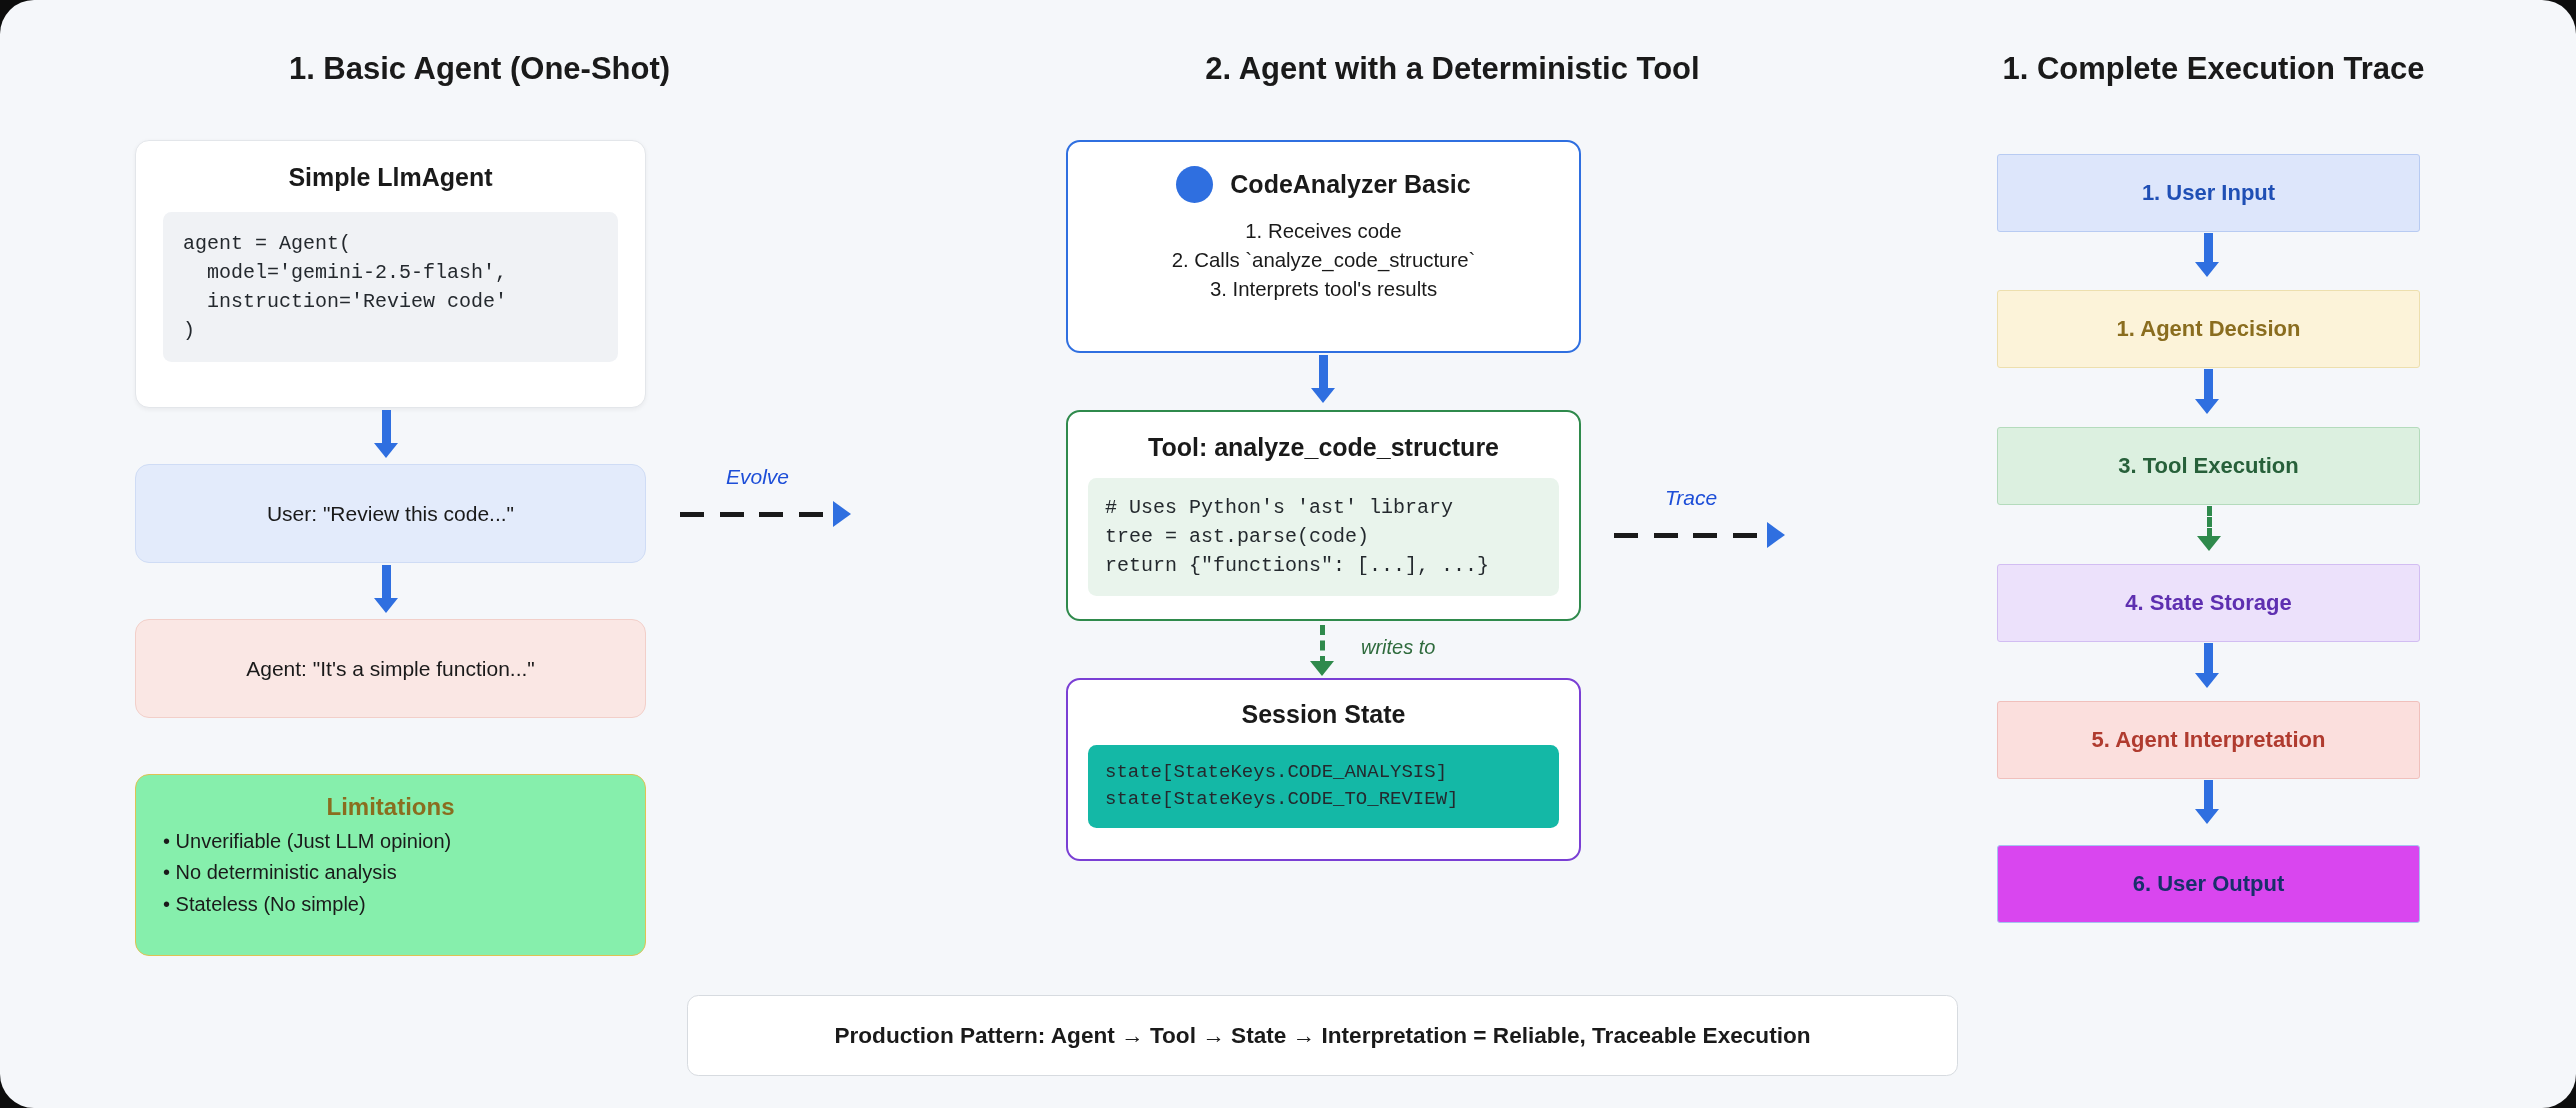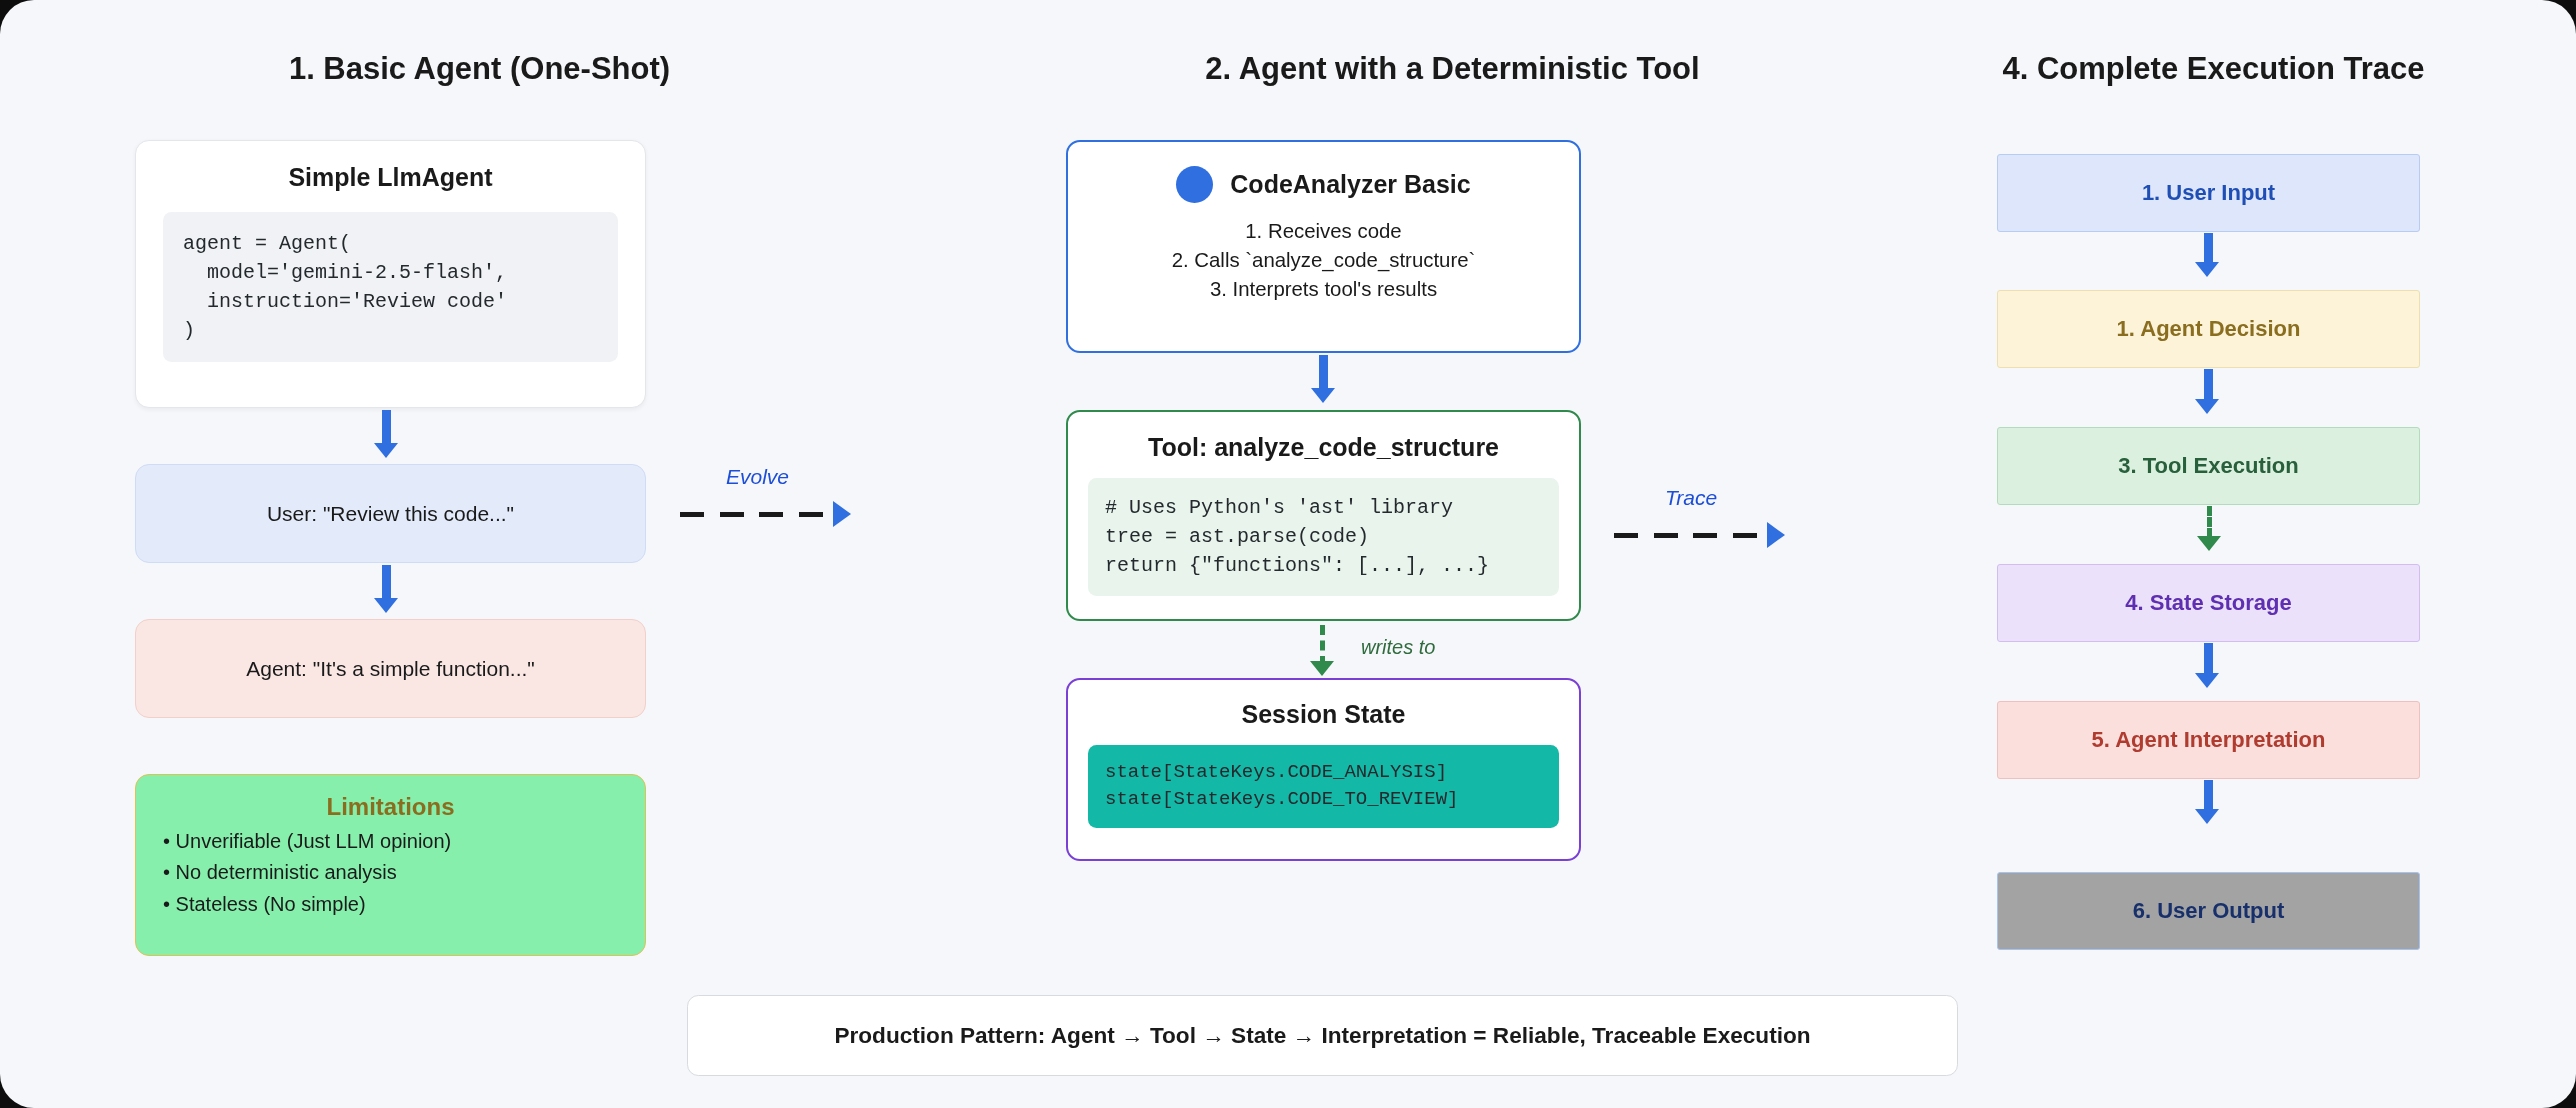--- a/index.html
+++ b/index.html
@@ -175,21 +175,21 @@
     white-space: nowrap;
   }
 </style>
 </head>
 <body>
 
 <div id="canvas">
 
   <div class="col-title" style="left:127px; top:51px; width:705px;">1. Basic Agent (One-Shot)</div>
   <div class="col-title" style="left:973px; top:51px; width:959px;">2. Agent with a Deterministic Tool</div>
-  <div class="col-title" style="left:1889px; top:51px; width:649px;">4. Complete Execution Trace</div>
+  <div class="col-title" style="left:1889px; top:51px; width:649px;">1. Complete Execution Trace</div>
 
   <div class="box card-white" style="left:135px; top:140px; width:511px; height:268px;">
     <div class="card-title" style="margin-top:22px;">Simple LlmAgent</div>
     <div class="code-block" style="margin:20px 27px 0 27px; background:#f0f2f5; padding:17px 20px;">agent = Agent(
   model='gemini-2.5-flash',
   instruction='Review code'
 )</div>
   </div>
 
   <div class="arrow-line" style="left:382px; top:410px; width:8.5px; height:37px;"></div>
@@ -278,18 +278,18 @@
   <div class="arrow-head arrow-head-green" style="left:2197px; top:536px;"></div>
 
   <div class="step" style="left:1997px; top:564px; width:423px; height:78px; background:#ece1fb; border:1.4px solid #d2bdf2; color:#5e2fb0;">4. State Storage</div>
   <div class="arrow-line" style="left:2204px; top:643px; width:8.5px; height:34px;"></div>
   <div class="arrow-head" style="left:2195px; top:673px;"></div>
 
   <div class="step" style="left:1997px; top:701px; width:423px; height:78px; background:#fbdfdd; border:1.4px solid #f0c0bc; color:#b03b2f;">5. Agent Interpretation</div>
   <div class="arrow-line" style="left:2204px; top:780px; width:8.5px; height:34px;"></div>
   <div class="arrow-head" style="left:2195px; top:809px;"></div>
 
-  <div class="step" style="left:1997px; top:872px; width:423px; height:78px; background:#a3a3a3; border:1.4px solid #a7c3f0; color:#17306b;">6. User Output</div>
+  <div class="step" style="left:1997px; top:845px; width:423px; height:78px; background:#d946ef; border:1.4px solid #a7c3f0; color:#17306b;">6. User Output</div>
 
   <div class="footer-box" style="left:687px; top:995px; width:1269px; height:79px;">Production Pattern: Agent → Tool → State → Interpretation = Reliable, Traceable Execution</div>
 
 </div>
 
 
 </body></html>

